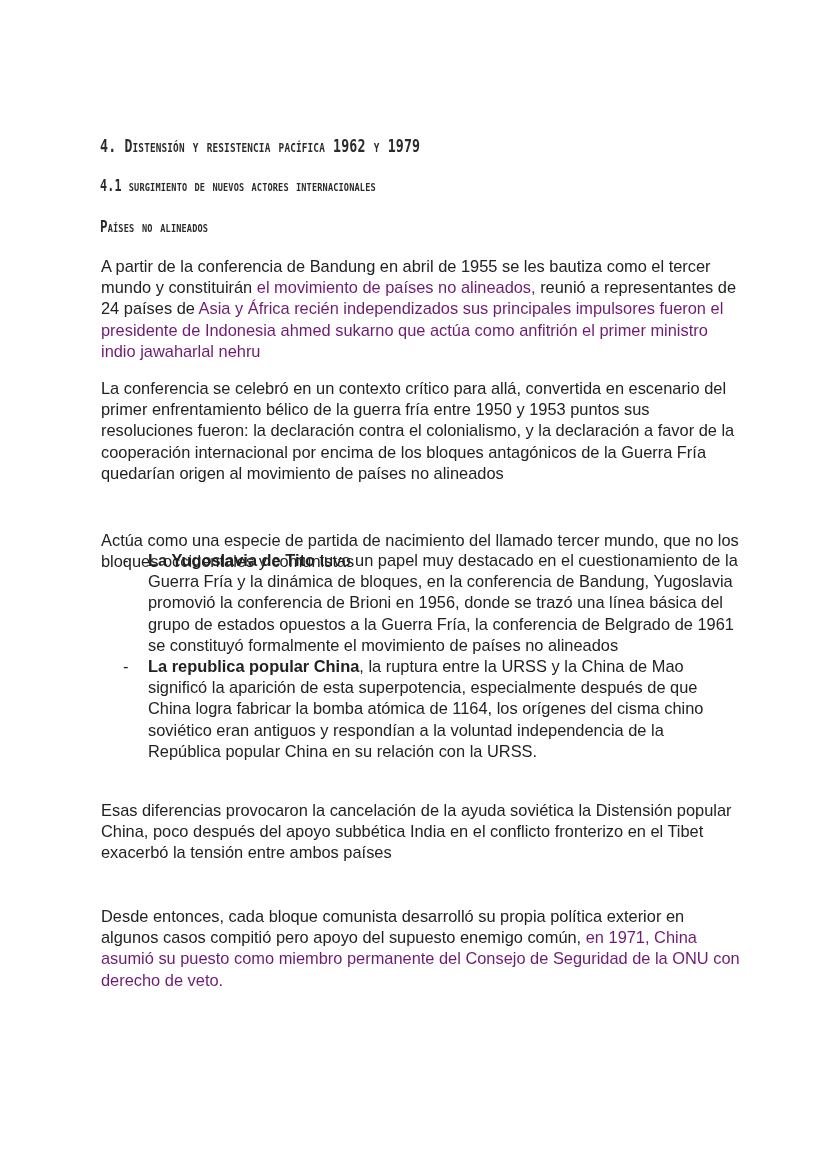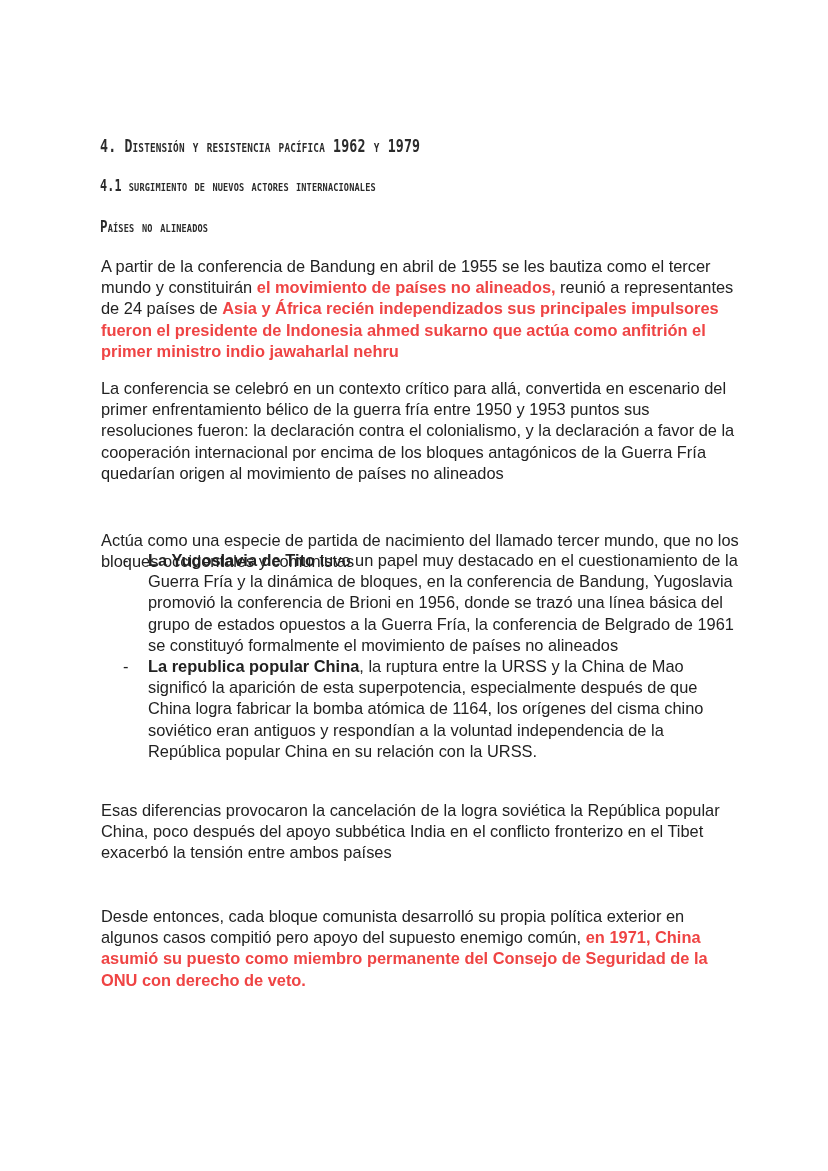--- a/index.html
+++ b/index.html
@@ -17,21 +17,21 @@
   }
   .h1 { top: 136px; font-size: 17px; font-weight: bold; }
   .h2 { top: 177px; font-size: 15px; font-weight: bold; }
   .h3 { top: 217px; font-size: 16px; font-weight: bold; }
   .p {
     position: absolute; left: 101px; width: 640px;
     font-family: "Liberation Sans", sans-serif;
     font-size: 16.4px; line-height: 21.2px; color: #222;
     margin: 0;
   }
-  .p b { font-weight: bold; color: #ef4444; }
+  .p b { font-weight: normal; color: #701a75; }
   .p1 { top: 256px; }
   .p2 { top: 378px; }
   .p3 { top: 518px; margin-top: 12px; }
   .list { position: absolute; left: 101px; top: 550px; width: 640px; margin: 0; padding: 0; list-style: none;
     font-family: "Liberation Sans", sans-serif; font-size: 16.4px; line-height: 21.2px; color: #222; }
   .li { position: relative; padding-left: 47px; margin: 0; }
   .dash { position: absolute; left: 22px; top: 0; }
   .p4 { top: 800px; }
   .p5 { top: 877px; margin-top: 29px; }
 </style>
@@ -47,16 +47,16 @@
 
   <p class="p p2">La conferencia se celebró en un contexto crítico para allá, convertida en escenario del primer enfrentamiento bélico de la guerra fría entre 1950 y 1953 puntos sus resoluciones fueron: la declaración contra el colonialismo, y la declaración a favor de la cooperación internacional por encima de los bloques antagónicos de la Guerra Fría quedarían origen al movimiento de países no alineados</p>
 
   <p class="p p3">Actúa como una especie de partida de nacimiento del llamado tercer mundo, que no los bloques occidentales y comunistas</p>
 
   <ul class="list">
     <li class="li"><span class="dash">-</span><b>La Yugoslavia de Tito</b><span> tuvo un papel muy destacado en el cuestionamiento de la Guerra Fría y la dinámica de bloques, en la conferencia de Bandung, Yugoslavia promovió la conferencia de Brioni en 1956, donde se trazó una línea básica del grupo de estados opuestos a la Guerra Fría, la conferencia de Belgrado de 1961 se constituyó formalmente el movimiento de países no alineados</span></li>
     <li class="li"><span class="dash">-</span><b>La republica popular China</b><span>, la ruptura entre la URSS y la China de Mao significó la aparición de esta superpotencia, especialmente después de que China logra fabricar la bomba atómica de 1164, los orígenes del cisma chino soviético eran antiguos y respondían a la voluntad independencia de la República popular China en su relación con la URSS.</span></li>
   </ul>
 
-  <p class="p p4">Esas diferencias provocaron la cancelación de la logra soviética la República popular China, poco después del apoyo subbética India en el conflicto fronterizo en el Tibet exacerbó la tensión entre ambos países</p>
+  <p class="p p4">Esas diferencias provocaron la cancelación de la ayuda soviética la Distensión popular China, poco después del apoyo subbética India en el conflicto fronterizo en el Tibet exacerbó la tensión entre ambos países</p>
 
   <p class="p p5"><span>Desde entonces, cada bloque comunista desarrolló su propia política exterior en algunos casos compitió pero apoyo del supuesto enemigo común, </span><b>en 1971, China asumió su puesto como miembro permanente del Consejo de Seguridad de la ONU con derecho de veto.</b></p>
 </div>
 
 </body></html>

